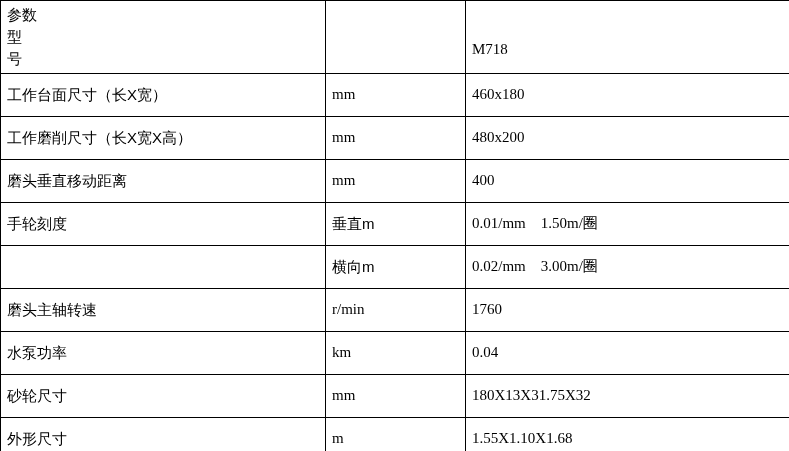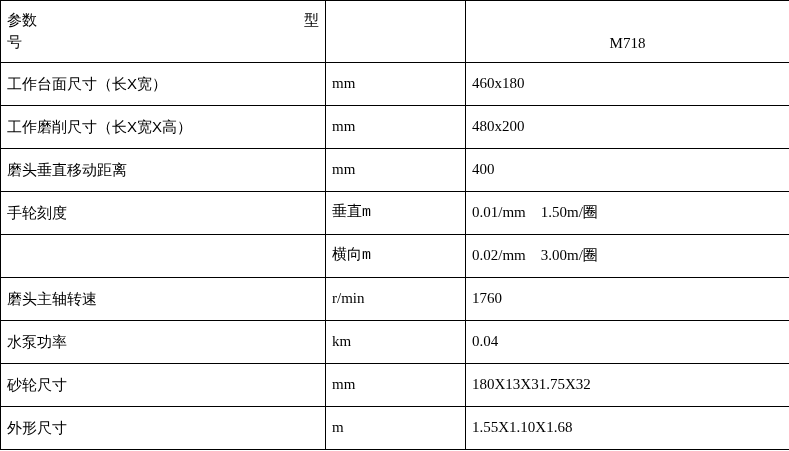--- a/index.html
+++ b/index.html
@@ -35,45 +35,45 @@
   
   .hdr-param {
     height: 62px;
   }
   .hdr-inner {
     display: block;
     width: 100%;
   }
   .hdr-line1 {
     display: flex;
-    justify-content: space-between;
+    justify-content: flex-end;
+    flex-direction: column;
   }
   .hdr-word-1 { margin-right: 92px; }
   .hdr-line2 { display: block; }
 
   .hdr-value {
     vertical-align: bottom;
     padding-bottom: 4px;
   }
   .hdr-value .hdr-model {
     display: block;
     padding-top: 26px;
-    text-align: center;
   }
 
   .row-std td { height: 43px; }
   .unit-cell, .value-cell {
     font-family: "Liberation Serif", serif;
     font-size: 15px;
   }
   .param-cell {
     font-size: 15px;
   }
   .cn-unit {
-    font-family: Liberation Mono, monospace;
+    font-family: Liberation Sans, sans-serif;
   }
 </style>
 </head>
 <body>
 
 <table class="spec-table">
   <colgroup>
     <col class="col-param">
     <col class="col-unit">
     <col class="col-value">

